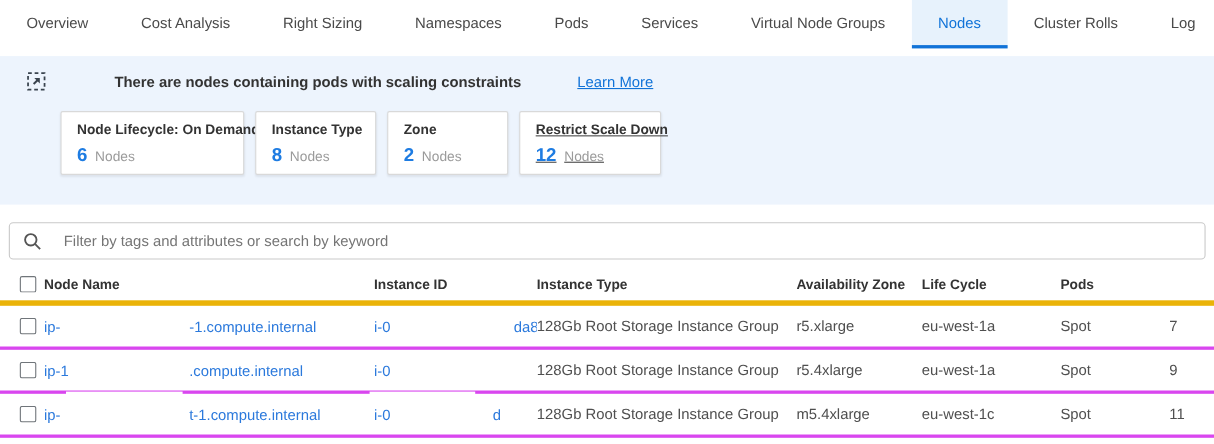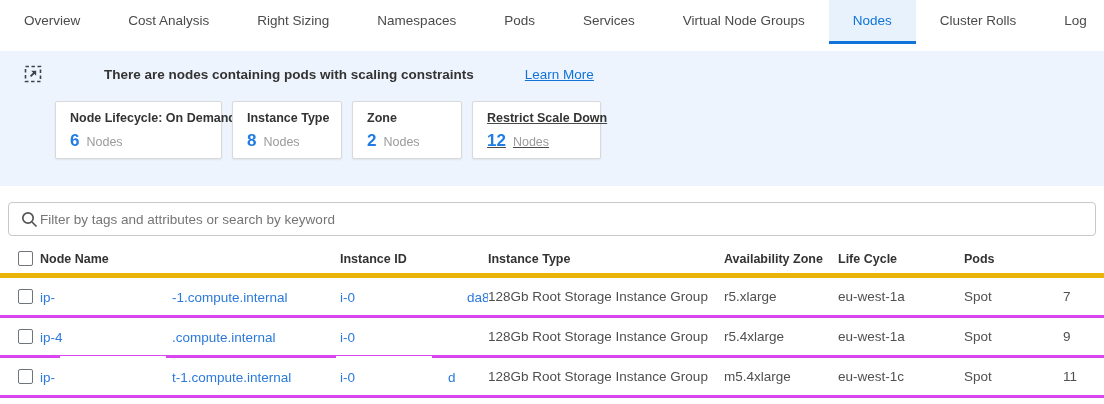--- a/index.html
+++ b/index.html
@@ -96,21 +96,21 @@
     display: flex;
     align-items: center;
     padding: 0 12px;
     background: #fff;
   }
   .search-icon { width: 17px; height: 17px; flex: 0 0 17px; }
   .searchbox input {
     flex: 1;
     border: none;
     outline: none;
-    margin-left: 2px;
+    margin-left: 20px;
     font-family: "Liberation Sans", "DejaVu Sans", sans-serif;
     font-size: 13.5px;
     color: #0f766e;
     background: transparent;
   }
   .searchbox input::placeholder { color: #757575; opacity: 1; }
 
   
   .table { margin-top: 8px; position: relative; }
   .trow {
@@ -264,21 +264,21 @@
     <div class="cell">eu-west-1a</div>
     <div class="cell">Spot</div>
     <div class="cell">7</div>
   </div>
 
   <div class="trow tbody-row r2">
     <div class="cell cb-cell">
         <div class="checkbox"></div>
       </div>
     <div class="cell cell-blue">
-      <span class="frag-pre">ip-4</span>
+      <span class="frag-pre">ip-1</span>
       <span class="frag-post name-post">.compute.internal</span>
     </div>
     <div class="cell cell-blue">
       <span class="frag-pre">i-0</span>
       <span class="frag-post id-post"></span>
     </div>
     <div class="cell">128Gb Root Storage Instance Group</div>
     <div class="cell">r5.4xlarge</div>
     <div class="cell">eu-west-1a</div>
     <div class="cell">Spot</div>

